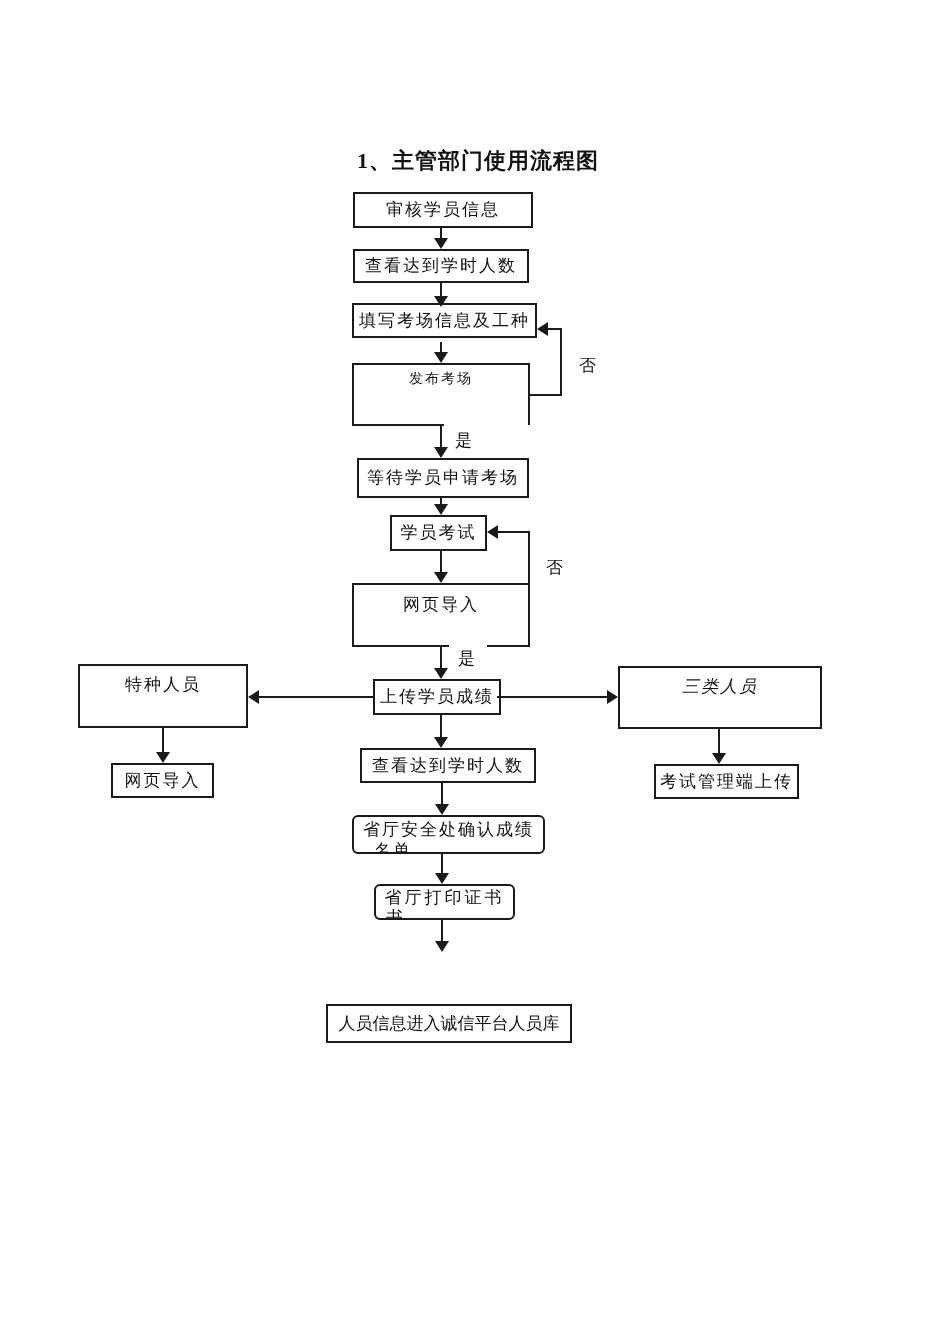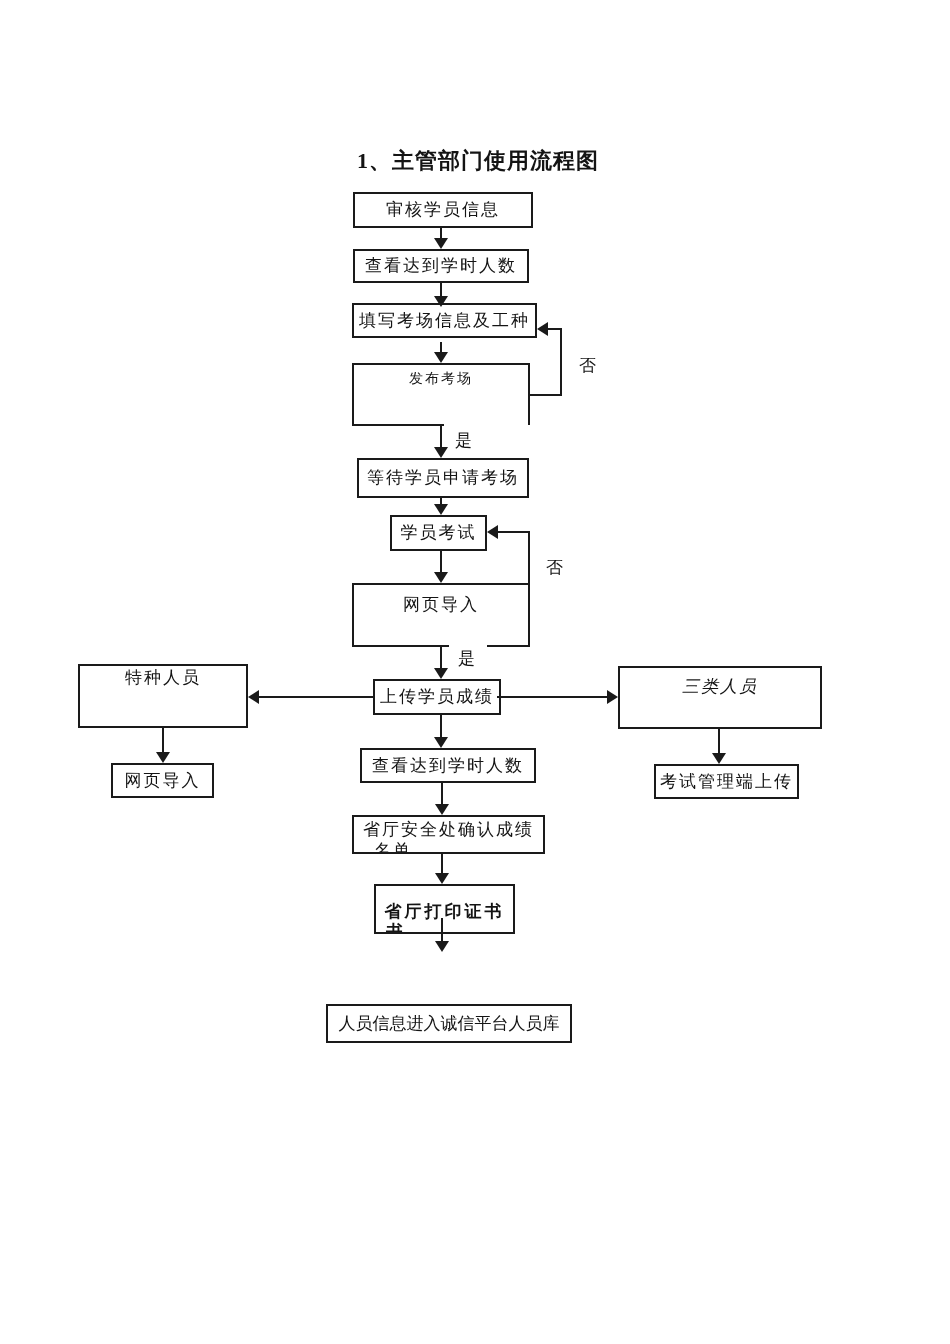--- a/index.html
+++ b/index.html
@@ -16,21 +16,21 @@
     position:absolute;border:2px solid #1a1a1a;background:#ffffff;
     font-size:17px;letter-spacing:2px;text-align:center;white-space:nowrap;
     box-sizing:content-box;
   }
   .line{position:absolute;background:#1a1a1a;}
   .arr{position:absolute;width:0;height:0;}
   .arr.down{border-left:7px solid transparent;border-right:7px solid transparent;border-top:11px solid #1a1a1a;}
   .arr.left{border-top:7px solid transparent;border-bottom:7px solid transparent;border-right:11px solid #1a1a1a;}
   .arr.right{border-top:7px solid transparent;border-bottom:7px solid transparent;border-left:11px solid #1a1a1a;}
   .edge-label{position:absolute;font-size:17px;white-space:nowrap;}
-  .clip{overflow:hidden;}
+  .clip{overflow:hidden;border-radius:6px;}
   .l2-left{text-align:left;}
   .whitepatch{position:absolute;background:#ffffff;}
 </style>
 </head>
 <body>
 
 <div class="abs title" style="left:357px;top:146px;">1、主管部门使用流程图</div>
 
 <div class="node" style="left:353px;top:192px;width:176px;height:32px;line-height:32px;text-align:center;">审核学员信息</div>
 
@@ -47,41 +47,41 @@
 <div class="node" style="left:357px;top:458px;width:168px;height:36px;line-height:36px;">等待学员申请考场</div>
 
 <div class="node" style="left:390px;top:515px;width:93px;height:32px;line-height:32px;">学员考试</div>
 
 <div class="node" style="left:352px;top:583px;width:174px;height:60px;padding-top:0;">
   <div style="margin-top:8px;">网页导入</div>
 </div>
 <div class="whitepatch" style="left:449px;top:640px;width:38px;height:8px;"></div>
 
 <div class="node" style="left:78px;top:664px;width:166px;height:60px;">
-  <div style="">特种人员</div>
+  <div style="margin-top:7px;">特种人员</div>
 </div>
 
 <div class="node" style="left:111px;top:763px;width:99px;height:31px;line-height:31px;">网页导入</div>
 
 <div class="node" style="left:373px;top:679px;width:124px;height:32px;line-height:32px;">上传学员成绩</div>
 
 <div class="node" style="left:618px;top:666px;width:200px;height:59px;font-style:italic;">
   <div style="margin-top:7px;">三类人员</div>
 </div>
 
 <div class="node" style="left:654px;top:764px;width:141px;height:31px;line-height:31px;">考试管理端上传</div>
 
 <div class="node" style="left:360px;top:748px;width:172px;height:31px;line-height:31px;">查看达到学时人数</div>
 
 <div class="node clip" style="left:352px;top:815px;width:189px;height:33px;line-height:21px;padding-top:2px;">
   <div>省厅安全处确认成绩</div>
   <div class="l2-left" style="padding-left:4px;margin-left:16px;">名单</div>
 </div>
 
-<div class="node clip" style="left:374px;top:884px;width:137px;height:30px;line-height:20px;padding-top:16px;letter-spacing:3px;font-weight:bold;">
+<div class="node clip" style="left:374px;top:884px;width:137px;height:30px;line-height:20px;padding-top:2px;letter-spacing:3px;">
   <div>省厅打印证书</div>
   <div class="l2-left" style="padding-left:10px;">书</div>
 </div>
 
 <div class="node" style="left:326px;top:1004px;width:242px;height:35px;line-height:35px;letter-spacing:0;">人员信息进入诚信平台人员库</div>
 
 <div class="line" style="left:440px;top:228px;width:2px;height:11px;"></div>
 <div class="arr down" style="left:434px;top:238px;"></div>
 
 <div class="line" style="left:440px;top:283px;width:2px;height:14px;"></div>

